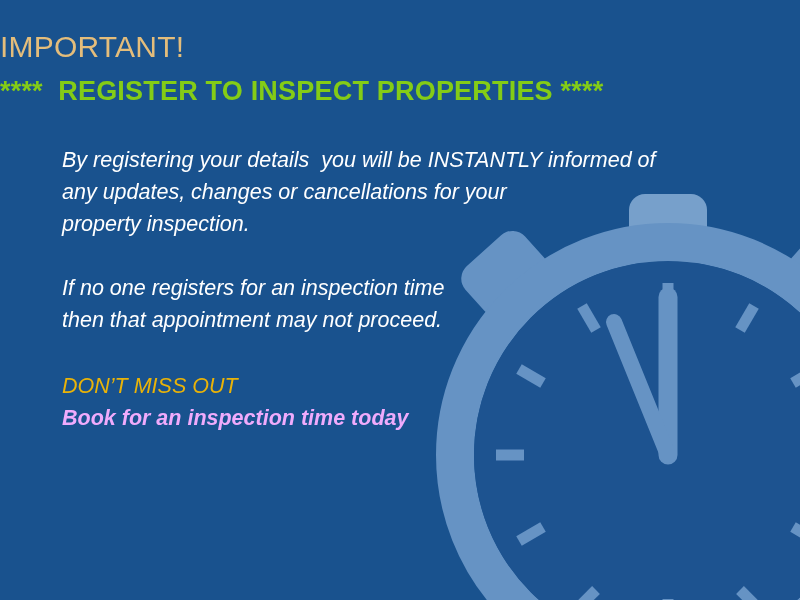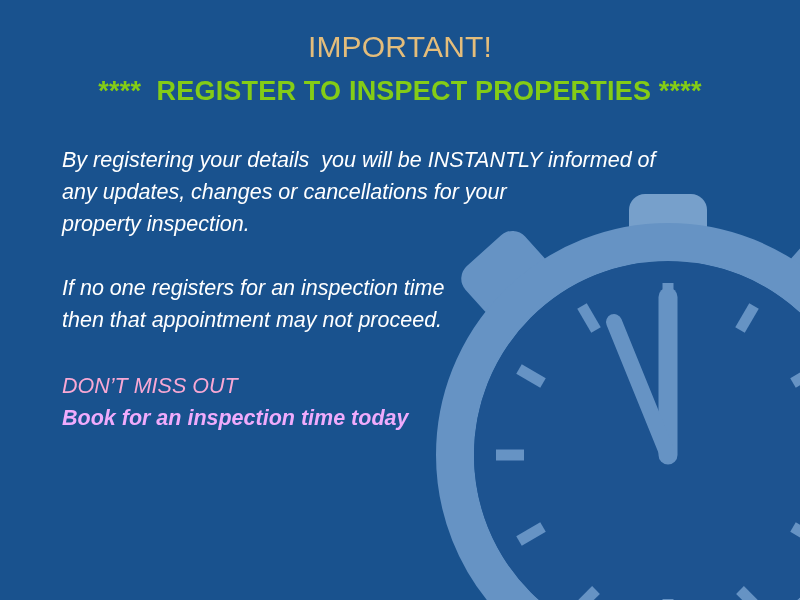--- a/index.html
+++ b/index.html
@@ -26,21 +26,20 @@
     height: 600px;
     pointer-events: none;
   }
 
   
   .heading-block {
     position: absolute;
     left: 0;
     top: 28px;
     width: 800px;
-    text-align: center;
   }
   .heading-line-1 {
     color: #e4bd7b;
     font-size: 30px;
     font-weight: 400;
     line-height: 38px;
     letter-spacing: 0.2px;
   }
   .heading-line-2 {
     color: #84cc16;
@@ -65,21 +64,21 @@
     font-size: 21.5px;
     line-height: 32px;
     font-weight: 400;
   }
   .para .ln { display: block; white-space: pre; font-style: italic; }
 
   .spacer-1 { height: 32px; }
   .spacer-2 { height: 34px; }
 
   .cta-line-plain {
-    color: #f9a8d4;
+    color: #eab308;
     font-weight: 400;
   }
   .cta-line-gold {
     color: #f0abfc;
     font-weight: 700;
   }
 </style>
 </head>
 <body>
 

